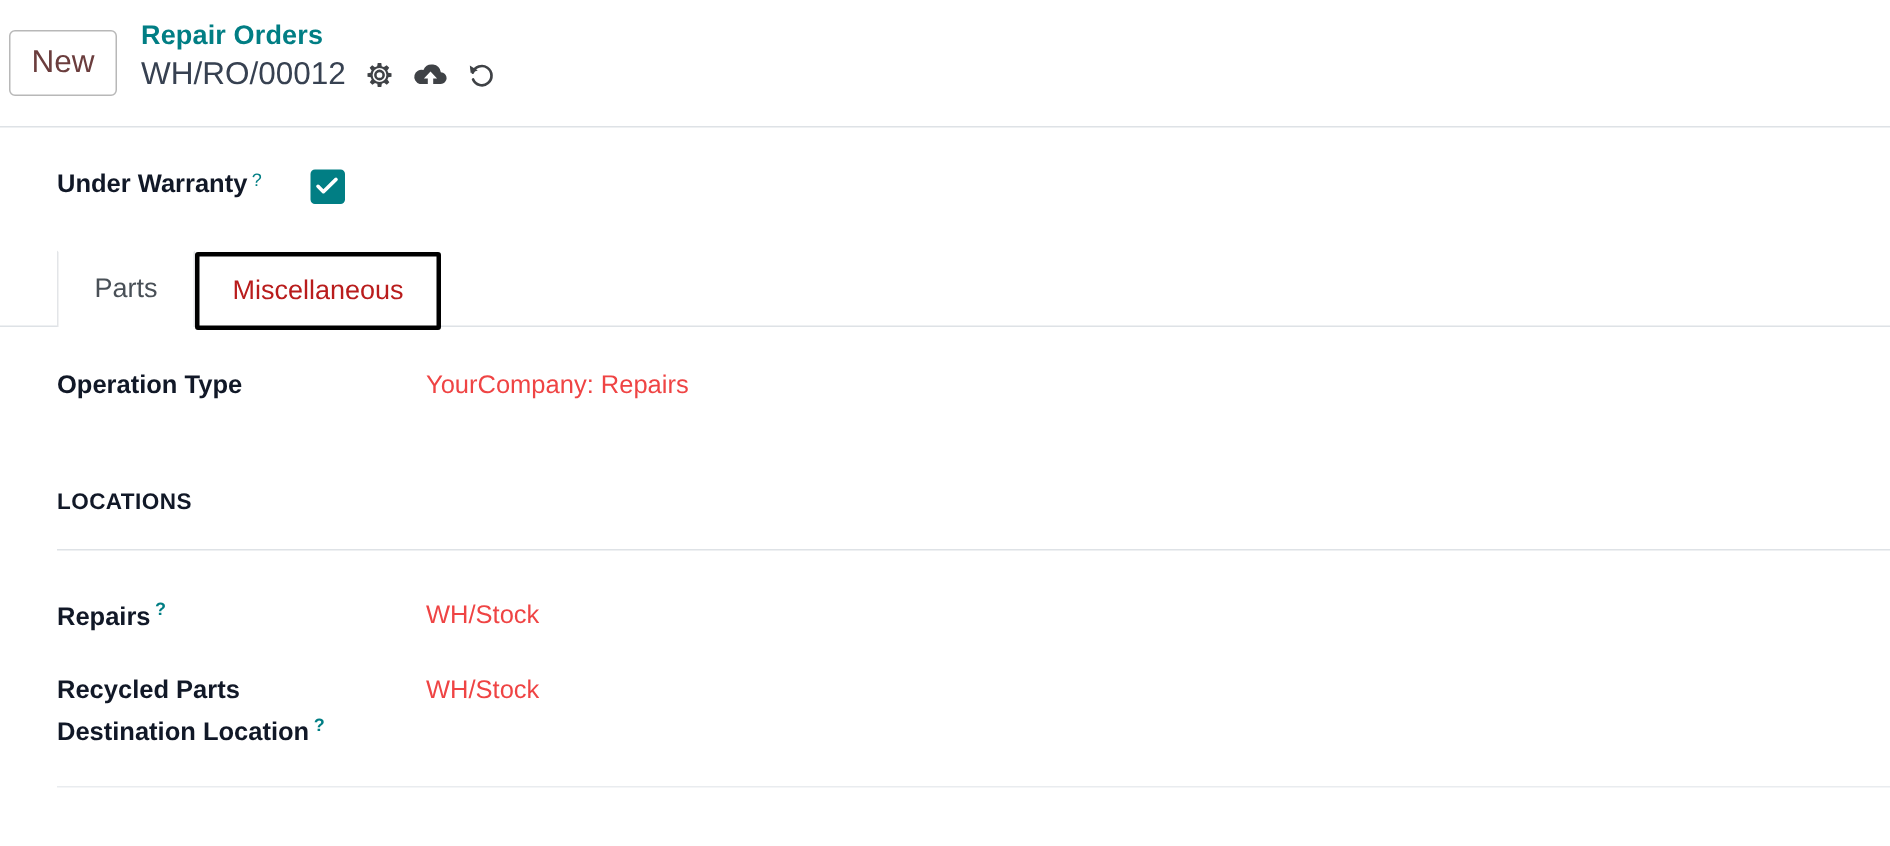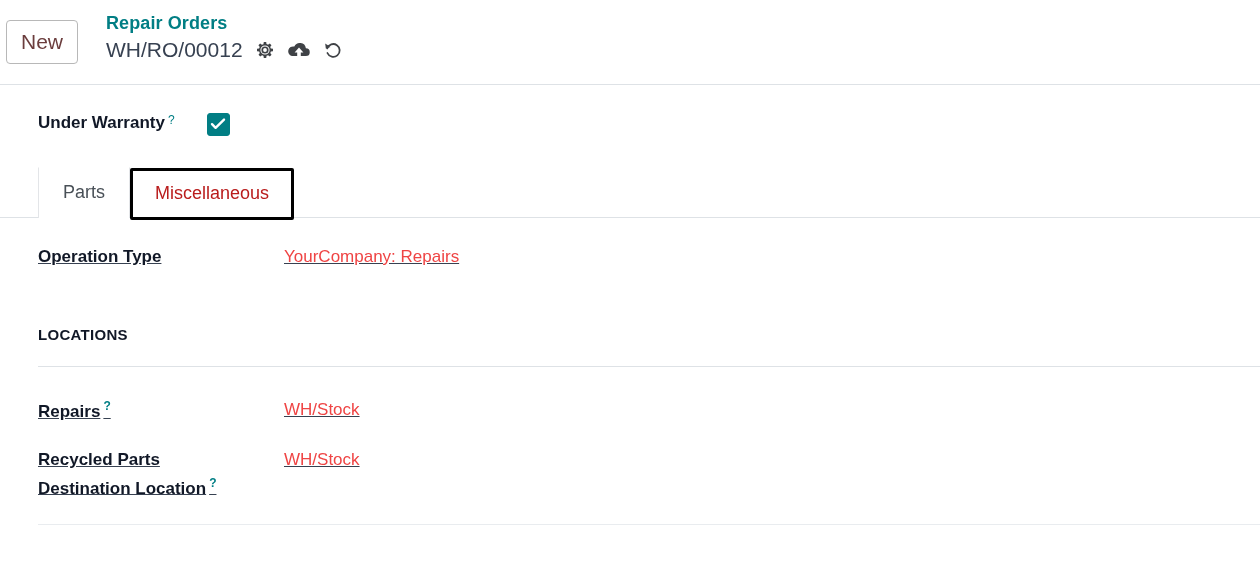--- a/index.html
+++ b/index.html
@@ -34,21 +34,21 @@
     background: #ffffff;
     color: #6b3d3d;
     font-size: 21px;
     display: flex;
     align-items: center;
     justify-content: center;
     padding: 0 14px;
     box-sizing: border-box;
   }
   .bc-text {
-    margin-left: 28px;
+    margin-left: 16px;
     display: flex;
     flex-direction: column;
     line-height: 1.05;
   }
   .bc-parent {
     color: #017e84;
     font-size: 18px;
     font-weight: bold;
     letter-spacing: .1px;
     margin-bottom: 6px;
@@ -147,21 +147,20 @@
   }
 
   
   .pane {
     padding: 26px 0 0 38px;
   }
   .row {
     display: flex;
     align-items: flex-start;
     margin-bottom: 8px;
-    text-decoration: underline;
   }
   .lbl {
     width: 246px;
     flex: 0 0 246px;
     font-size: 17px;
     font-weight: bold;
     color: #111827;
     line-height: 1.55;
   }
   .val {

